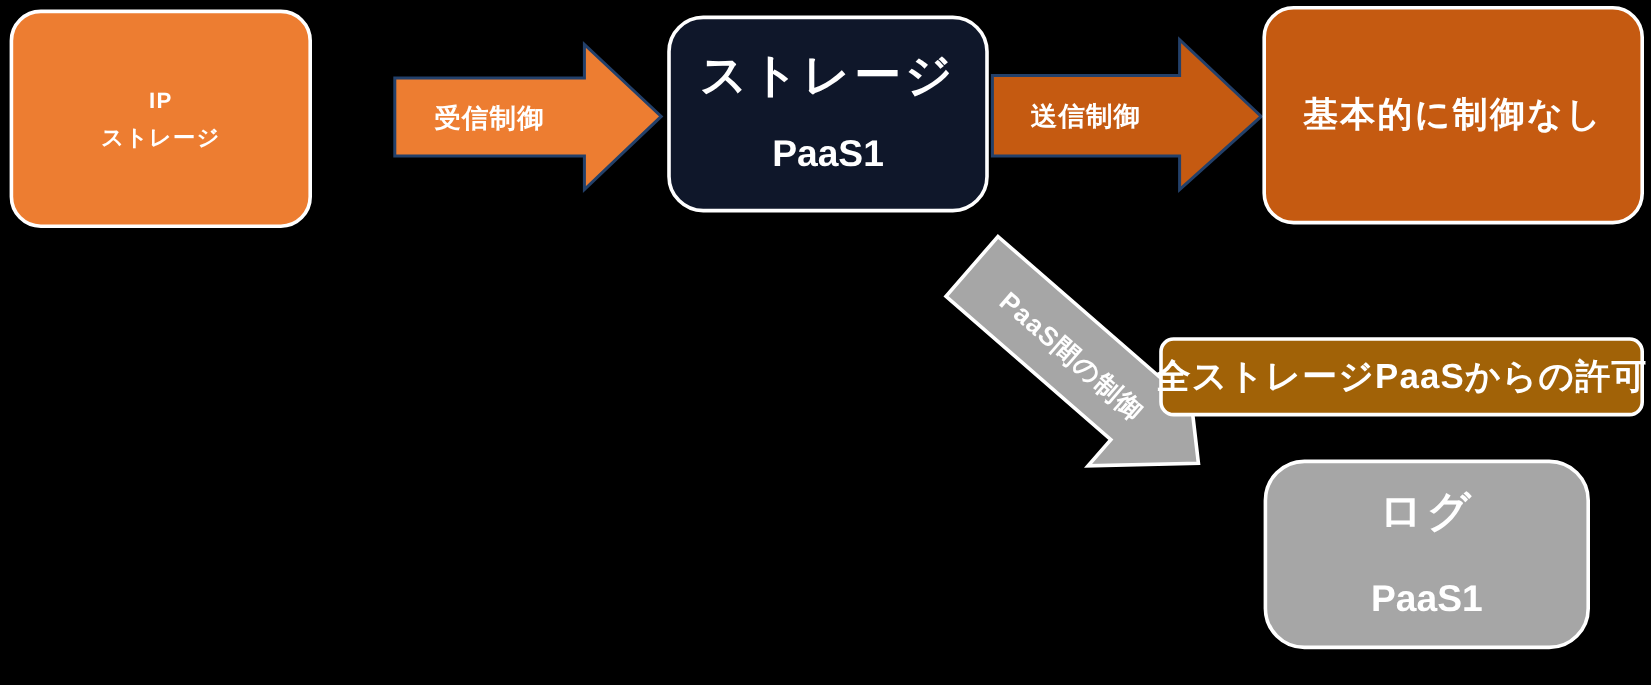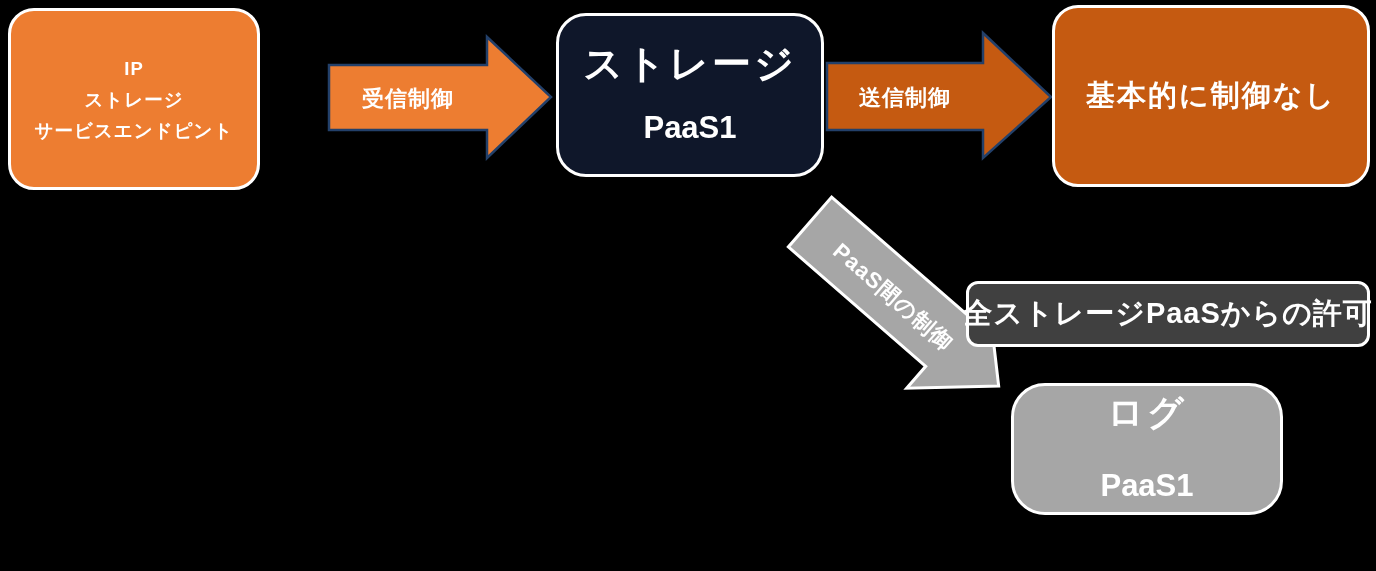--- a/index.html
+++ b/index.html
@@ -71,31 +71,31 @@
     border-radius: 26px;
   }
   .node-nocontrol .label {
     font-size: 29px;
     letter-spacing: 2px;
     white-space: nowrap;
   }
   .node-allow {
     left: 966px; top: 281px;
     width: 404px; height: 66px;
-    background: #404040;
+    background: #a16207;
     border-radius: 12px;
   }
   .node-allow .label {
     font-size: 29px;
     letter-spacing: 1px;
     white-space: nowrap;
   }
   .node-log {
-    left: 1011px; top: 383px;
-    width: 272px; height: 132px;
+    left: 1053px; top: 383px;
+    width: 272px; height: 158px;
     background: #A6A6A6;
     border-radius: 34px;
     gap: 10px;
   }
   .node-log .title {
     font-size: 36px;
     line-height: 64px;
     letter-spacing: 3px;
     white-space: nowrap;
   }
@@ -131,21 +131,20 @@
 
     <g transform="translate(810,222) rotate(41)">
       <polygon points="0,-33 182,-33 182,-62 250,0 182,62 182,33 0,33" fill="#A6A6A6" stroke="#FFFFFF" stroke-width="3"></polygon>
       <text class="arrow-label" x="112" y="2" text-anchor="middle" dominant-baseline="central">PaaS間の制御</text>
     </g>
   </svg>
 
   <div class="node node-source">
     <div class="line">IP</div>
     <div class="line">ストレージ</div>
-    <div class="line">サービスエンドピント</div>
   </div>
 
   <div class="node node-storage">
     <div class="title">ストレージ</div>
     <div class="subtitle">PaaS1</div>
   </div>
 
   <div class="node node-nocontrol">
     <div class="label">基本的に制御なし</div>
   </div>

